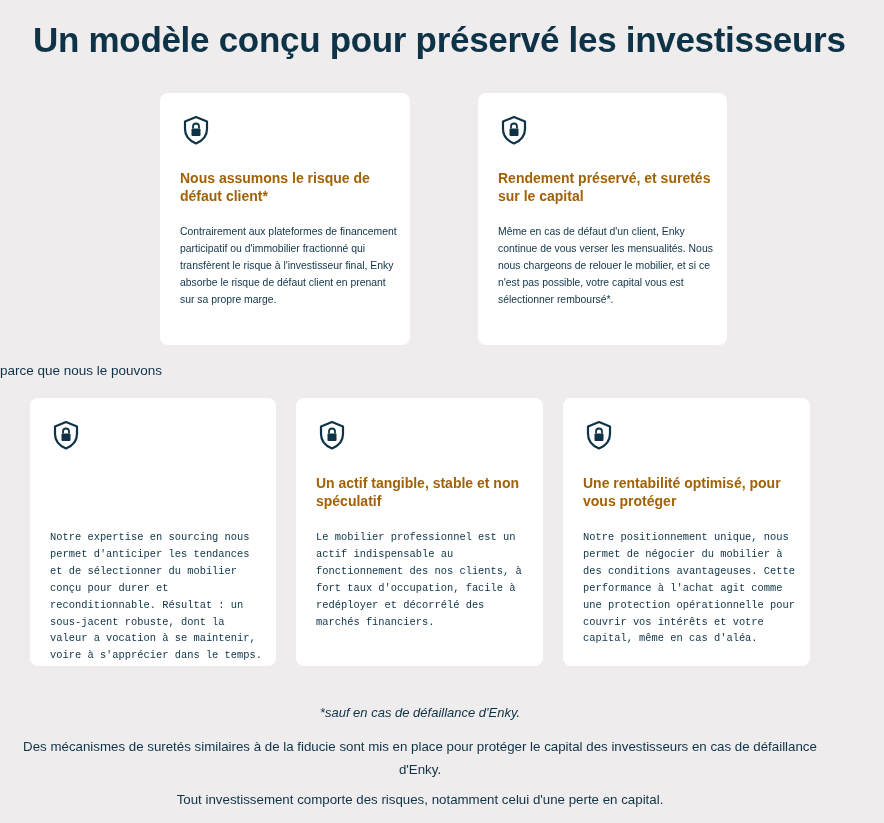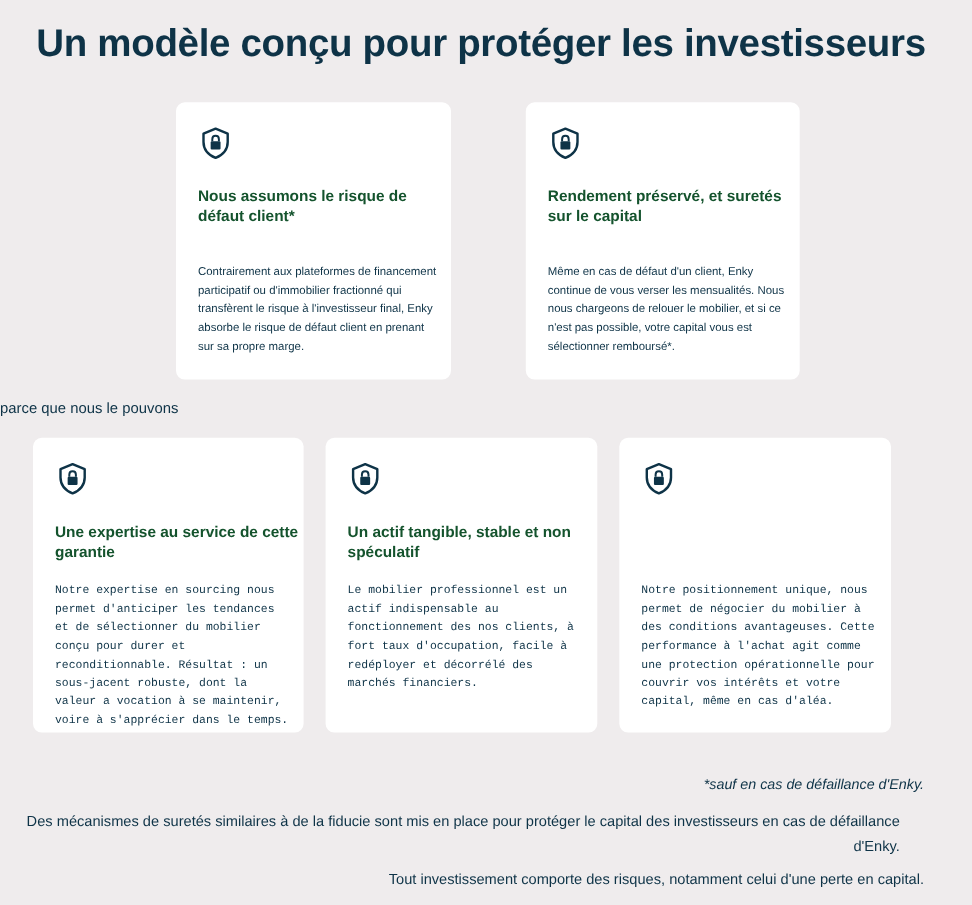--- a/index.html
+++ b/index.html
@@ -38,59 +38,59 @@
     }
     .card .icon svg { width: 100%; height: 100%; display: block; }
     .card .card-title {
       position: absolute;
       left: 20px;
       right: 0;
       top: 76px;
       font-size: 14px;
       font-weight: 700;
       line-height: 18px;
-      color: #14532d;
+      color: #a16207;
     }
     .card .card-body {
       position: absolute;
       left: 20px;
       right: 12px;
-      top: 147px;
+      top: 131px;
       font-size: 10.4px;
       line-height: 16.9px;
       color: #0e3347;
     }
     .card-row2 .card-title { top: 76px; }
     .card-row2 .card-body { top: 131px; font-family: Liberation Mono, monospace; }
     .subtitle {
       position: absolute;
       left: 0;
       width: 840px;
       top: 362px;
       font-size: 13.5px;
       color: #0e3347;
       line-height: 18px;
     }
     .footnote {
       position: absolute;
       left: 0;
       width: 840px;
-      text-align: right;
+      text-align: center;
       color: #0e3347;
     }
     .footnote.italic { font-style: italic; top: 704px; font-size: 13px; line-height: 18px; }
     .footnote.fiducie { top: 735px; font-size: 13.3px; line-height: 23px; padding: 0 22px; }
     .footnote.risk { top: 791px; font-size: 13.3px; line-height: 18px; }
   </style>
 </head>
 <body>
 
 <div class="page">
 
-  <h1 class="title">Un modèle conçu pour protéger les investisseurs</h1>
+  <h1 class="title">Un modèle conçu pour préservé les investisseurs</h1>
 
   <div class="card" style="left:160px; top:93px; width:250px; height:252px;">
     <span class="icon">
       <svg viewBox="0 0 28 30" fill="none">
         <path d="M14 2 L25 6.5 V14 C25 21 20 26 14 28.5 C8 26 3 21 3 14 V6.5 Z" stroke="#0e3347" stroke-width="2.2" stroke-linejoin="round"></path>
         <rect x="9.5" y="13.5" width="9" height="7.5" rx="1" fill="#0e3347"></rect>
         <path d="M11 13.5 V11.5 C11 9.6 12.4 8.5 14 8.5 C15.6 8.5 17 9.6 17 11.5 V13.5" stroke="#0e3347" stroke-width="1.8"></path>
       </svg>
     </span>
     <div class="card-title">Nous assumons le risque de défaut client*</div>
@@ -112,21 +112,20 @@
   <div class="subtitle">parce que nous le pouvons</div>
 
   <div class="card card-row2" style="left:30px; top:398px; width:246px; height:268px;">
     <span class="icon">
       <svg viewBox="0 0 28 30" fill="none">
         <path d="M14 2 L25 6.5 V14 C25 21 20 26 14 28.5 C8 26 3 21 3 14 V6.5 Z" stroke="#0e3347" stroke-width="2.2" stroke-linejoin="round"></path>
         <rect x="9.5" y="13.5" width="9" height="7.5" rx="1" fill="#0e3347"></rect>
         <path d="M11 13.5 V11.5 C11 9.6 12.4 8.5 14 8.5 C15.6 8.5 17 9.6 17 11.5 V13.5" stroke="#0e3347" stroke-width="1.8"></path>
       </svg>
     </span>
-    <div class="card-title">Une expertise au service de cette garantie</div>
     <div class="card-body">Notre expertise en sourcing nous permet d'anticiper les tendances et de sélectionner du mobilier conçu pour durer et reconditionnable. Résultat : un sous-jacent robuste, dont la valeur a vocation à se maintenir, voire à s'apprécier dans le temps.</div>
   </div>
 
   <div class="card card-row2" style="left:296px; top:398px; width:247px; height:268px;">
     <span class="icon">
       <svg viewBox="0 0 28 30" fill="none">
         <path d="M14 2 L25 6.5 V14 C25 21 20 26 14 28.5 C8 26 3 21 3 14 V6.5 Z" stroke="#0e3347" stroke-width="2.2" stroke-linejoin="round"></path>
         <rect x="9.5" y="13.5" width="9" height="7.5" rx="1" fill="#0e3347"></rect>
         <path d="M11 13.5 V11.5 C11 9.6 12.4 8.5 14 8.5 C15.6 8.5 17 9.6 17 11.5 V13.5" stroke="#0e3347" stroke-width="1.8"></path>
       </svg>
@@ -136,20 +135,21 @@
   </div>
 
   <div class="card card-row2" style="left:563px; top:398px; width:247px; height:268px;">
     <span class="icon">
       <svg viewBox="0 0 28 30" fill="none">
         <path d="M14 2 L25 6.5 V14 C25 21 20 26 14 28.5 C8 26 3 21 3 14 V6.5 Z" stroke="#0e3347" stroke-width="2.2" stroke-linejoin="round"></path>
         <rect x="9.5" y="13.5" width="9" height="7.5" rx="1" fill="#0e3347"></rect>
         <path d="M11 13.5 V11.5 C11 9.6 12.4 8.5 14 8.5 C15.6 8.5 17 9.6 17 11.5 V13.5" stroke="#0e3347" stroke-width="1.8"></path>
       </svg>
     </span>
+    <div class="card-title">Une rentabilité optimisé, pour vous protéger</div>
     <div class="card-body">Notre positionnement unique, nous permet de négocier du mobilier à des conditions avantageuses. Cette performance à l'achat agit comme une protection opérationnelle pour couvrir vos intérêts et votre capital, même en cas d'aléa.</div>
   </div>
 
   <p class="footnote italic">*sauf en cas de défaillance d'Enky.</p>
   <p class="footnote fiducie">Des mécanismes de suretés similaires à de la fiducie sont mis en place pour protéger le capital des investisseurs en cas de défaillance d'Enky.</p>
   <p class="footnote risk">Tout investissement comporte des risques, notamment celui d'une perte en capital.</p>
 
 </div>
 
 </body></html>

